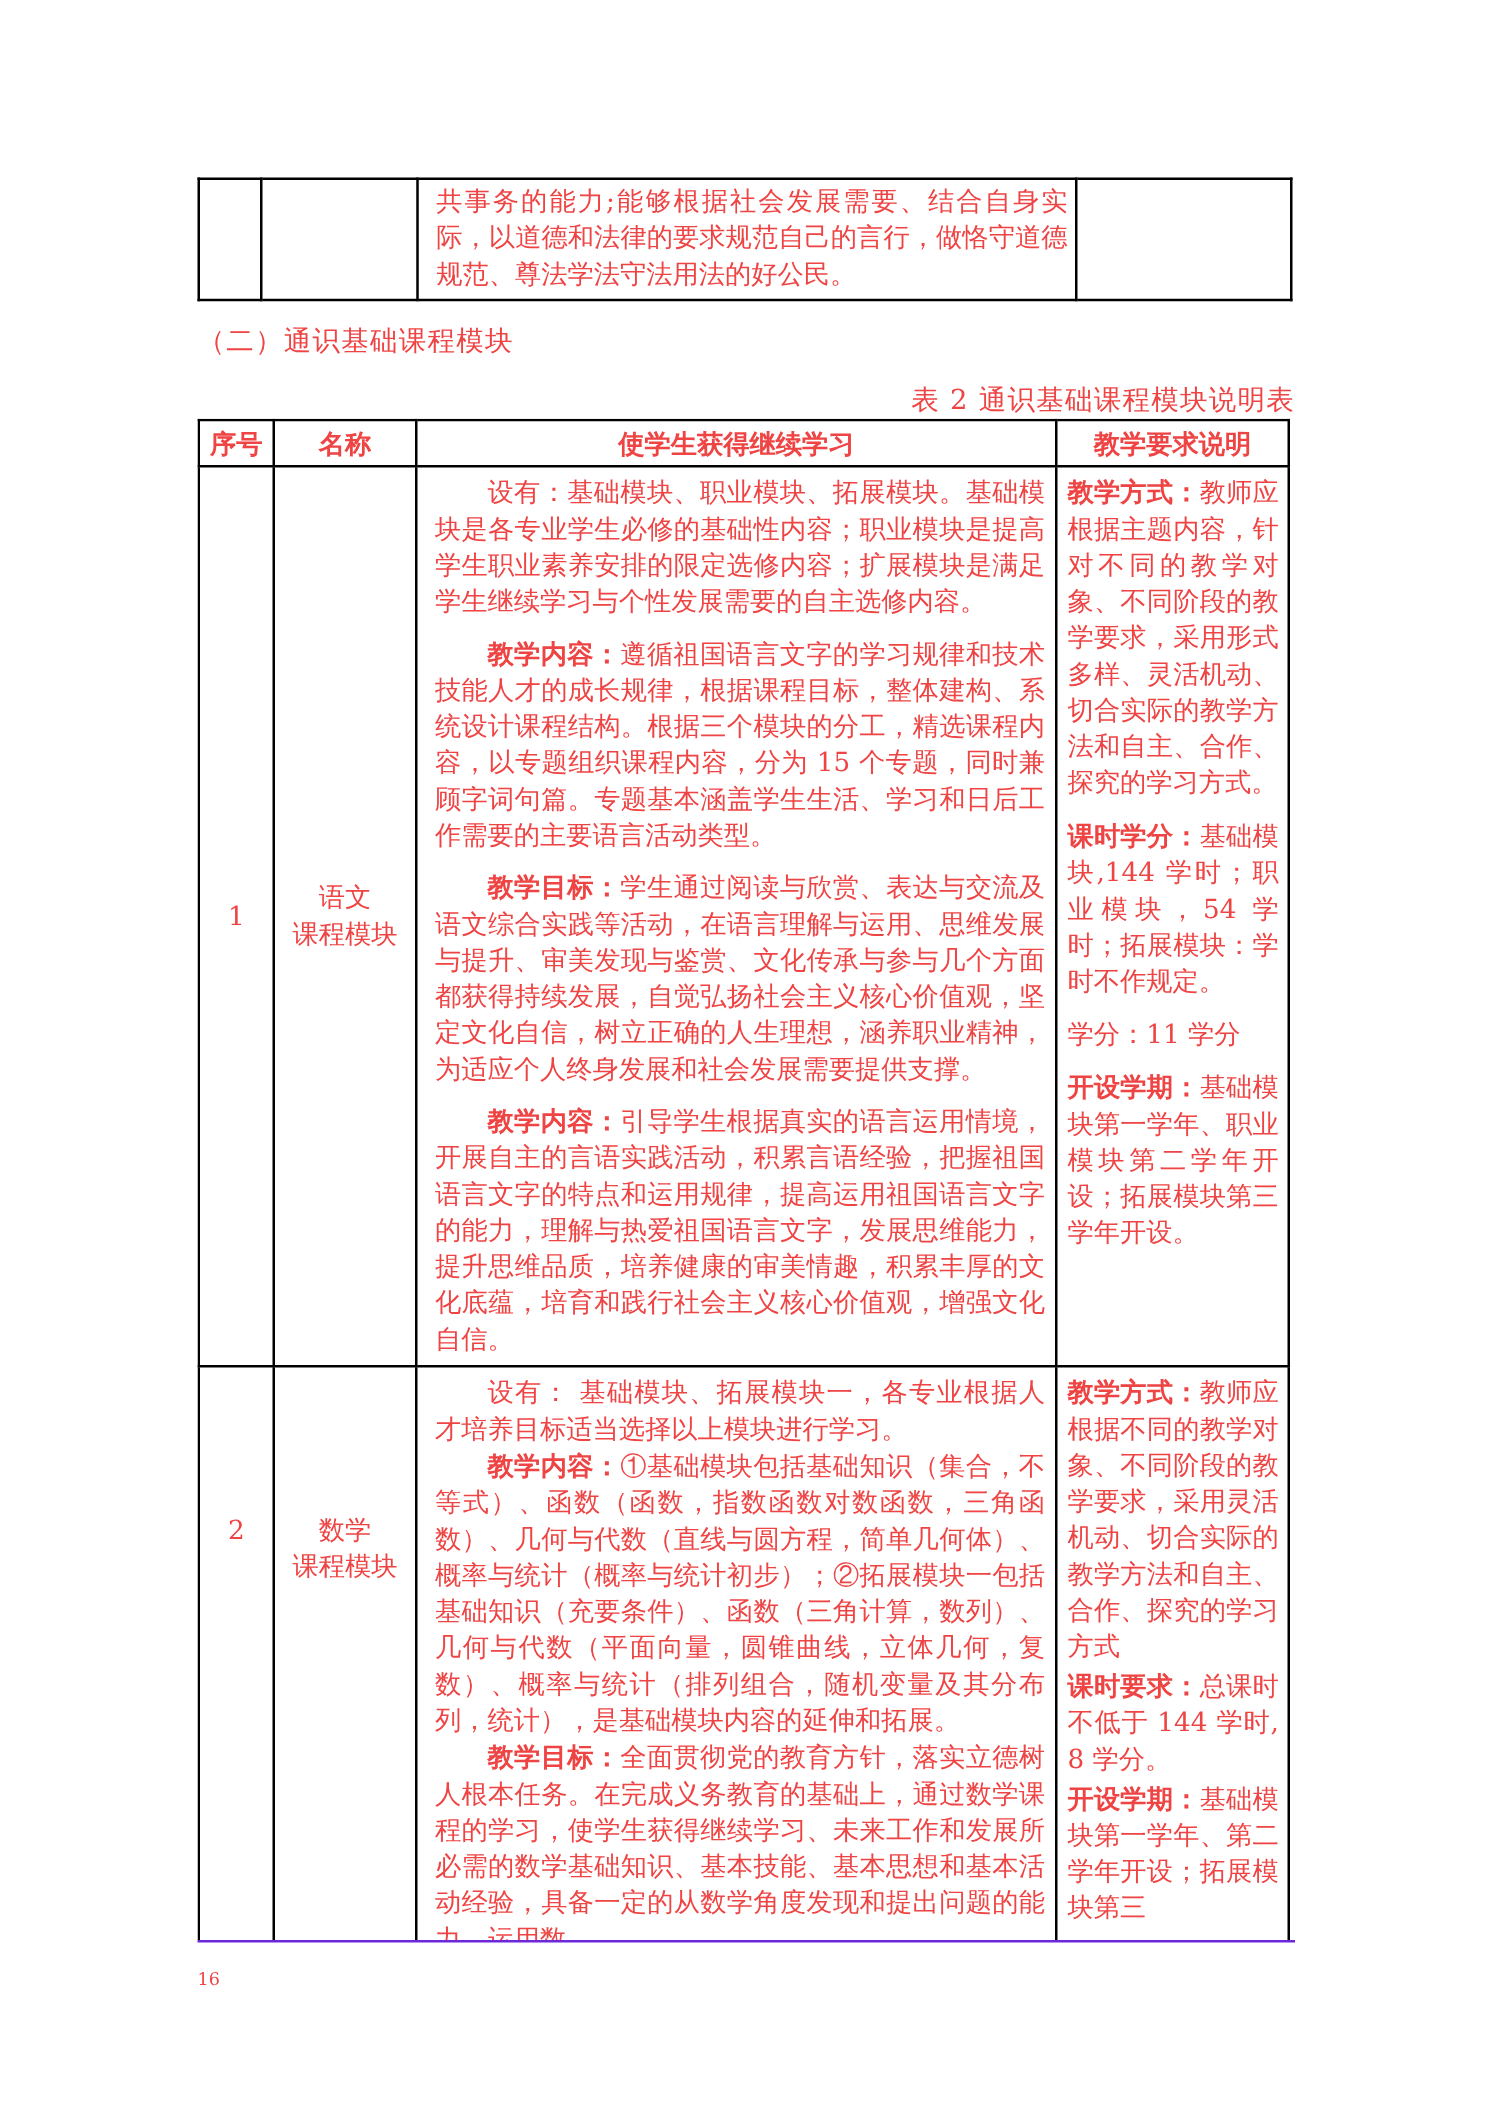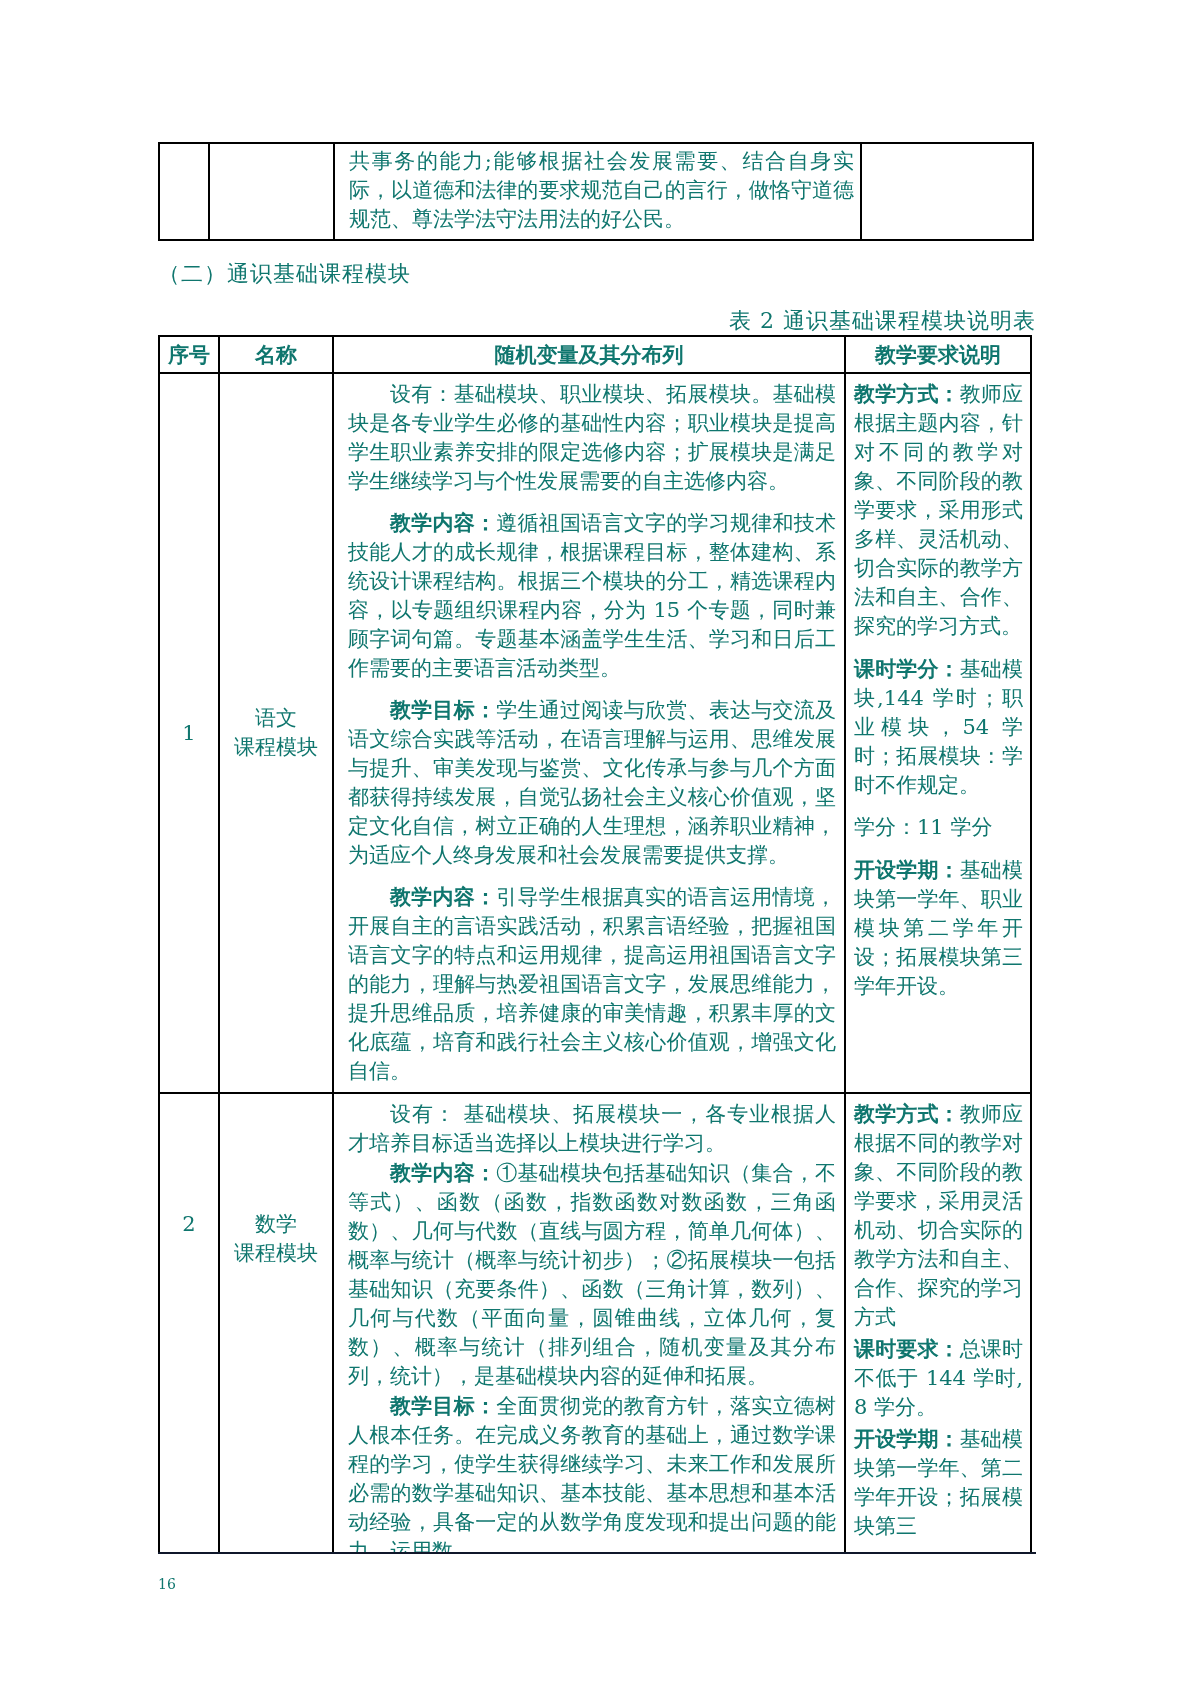--- a/index.html
+++ b/index.html
@@ -2,21 +2,21 @@
 <html><head>
 <meta charset="utf-8">
 <style>
   html,body { margin:0; padding:0; background:#ffffff; }
   .page {
     position:relative;
     width:1098px; height:1684px;
     background:#ffffff;
     overflow:hidden;
     font-family:"DejaVu Serif","Liberation Serif",serif;
-    color:#0f766e;
+    color:#ef4444;
   }
   .content { position:absolute; left:158px; top:0; width:878px; }
 
   
   table.tbl { border-collapse:collapse; table-layout:fixed; width:874px; }
   table.tbl td, table.tbl th {
     border:2px solid #000;
     font-size:21px; line-height:29px;
     vertical-align:top;
     padding:3px 8px;
@@ -30,21 +30,21 @@
   .carryover col.c2 { width:125px; }
   .carryover col.c3 { width:527px; }
   .carryover col.c4 { width:172px; }
   .carryover p { margin:0; }
 
   
   .heading { margin-top:18px; font-size:22px; line-height:30px; letter-spacing:1px; }
   .caption { margin-top:17px; font-size:22px; line-height:29px; text-align:right; letter-spacing:1px; }
 
   
-  .main-wrap { margin-top:0px; height:1217px; overflow:hidden; border-bottom:2px solid #0f172a; }
+  .main-wrap { margin-top:0px; height:1217px; overflow:hidden; border-bottom:2px solid #6d28d9; }
   table.main col.col-no      { width:60px; }
   table.main col.col-name    { width:114px; }
   table.main col.col-content { width:512px; }
   table.main col.col-req     { width:186px; }
   table.main th {
     font-weight:bold; text-align:center; vertical-align:middle;
     height:33px; padding:1px 4px;
   }
   table.main td.cell-no   { text-align:center; vertical-align:middle; }
   table.main td.cell-name { text-align:center; vertical-align:middle; }
@@ -99,21 +99,21 @@
         <colgroup>
           <col class="col-no">
             <col class="col-name">
             <col class="col-content">
             <col class="col-req">
         </colgroup>
         <thead>
           <tr>
             <th>序号</th>
             <th>名称</th>
-            <th>随机变量及其分布列</th>
+            <th>使学生获得继续学习</th>
             <th>教学要求说明</th>
           </tr>
         </thead>
         <tbody id="main-tbody">
             <tr class="row-1">
               <td class="cell-no">1</td>
               <td class="cell-name">
                 <div>语文</div>
                 <div>课程模块</div>
               </td>

